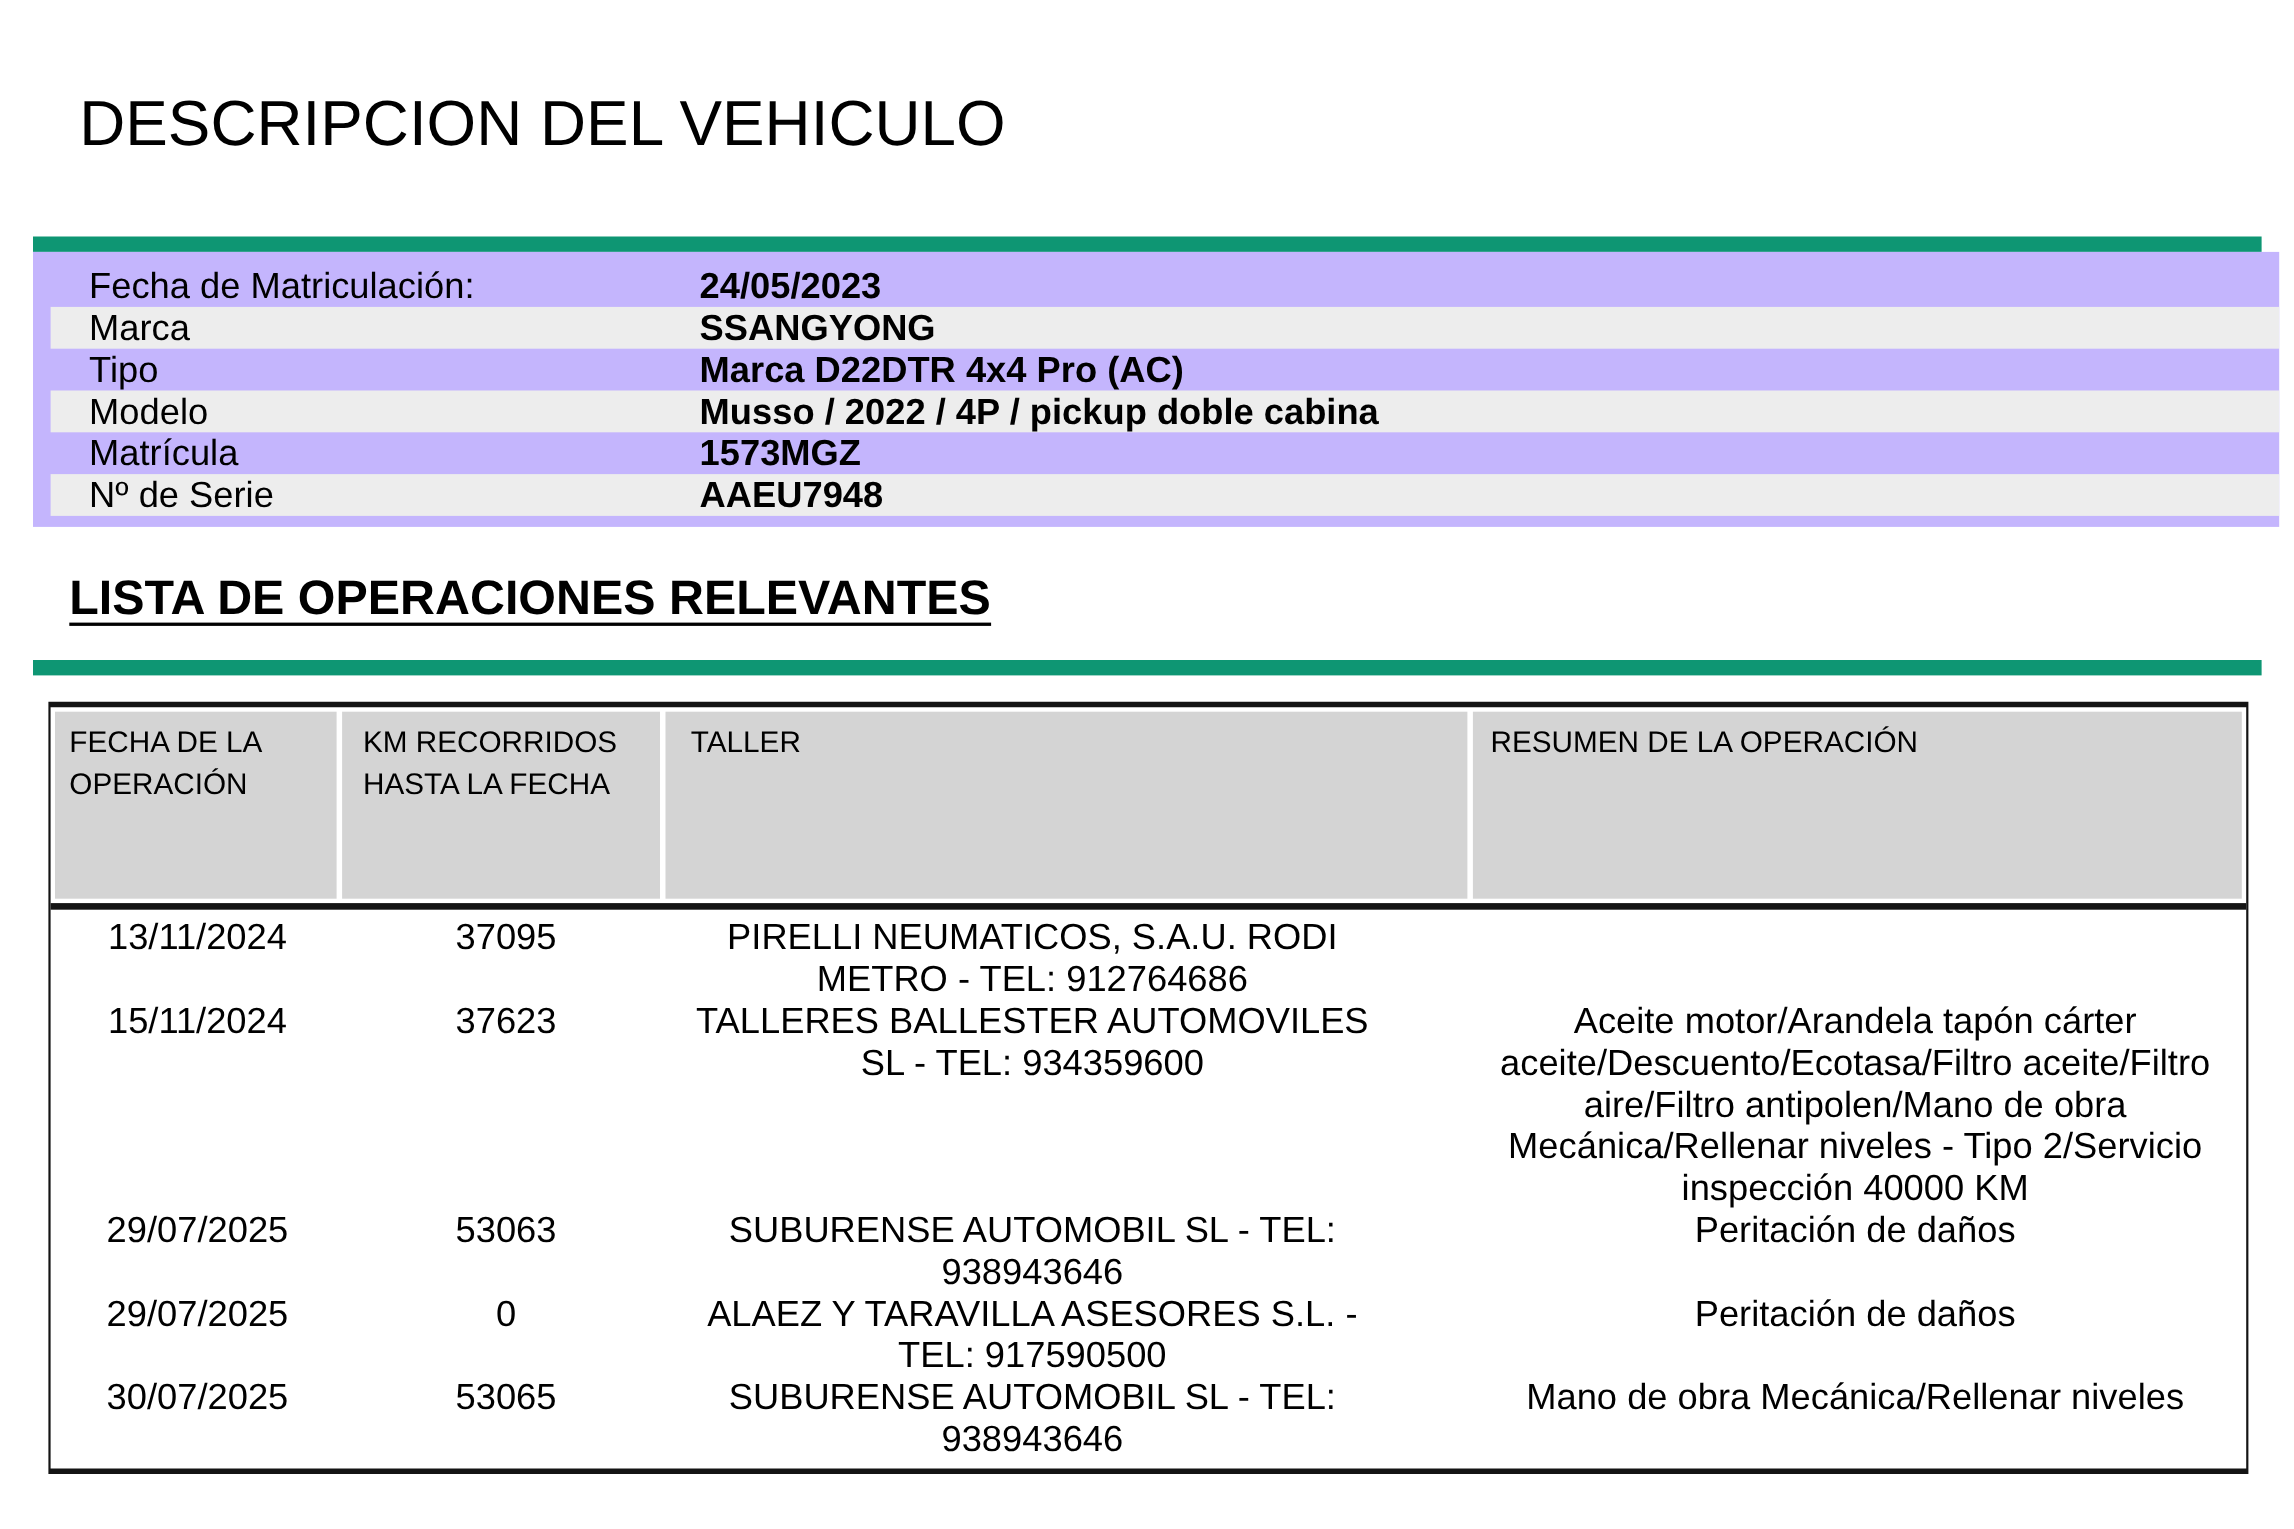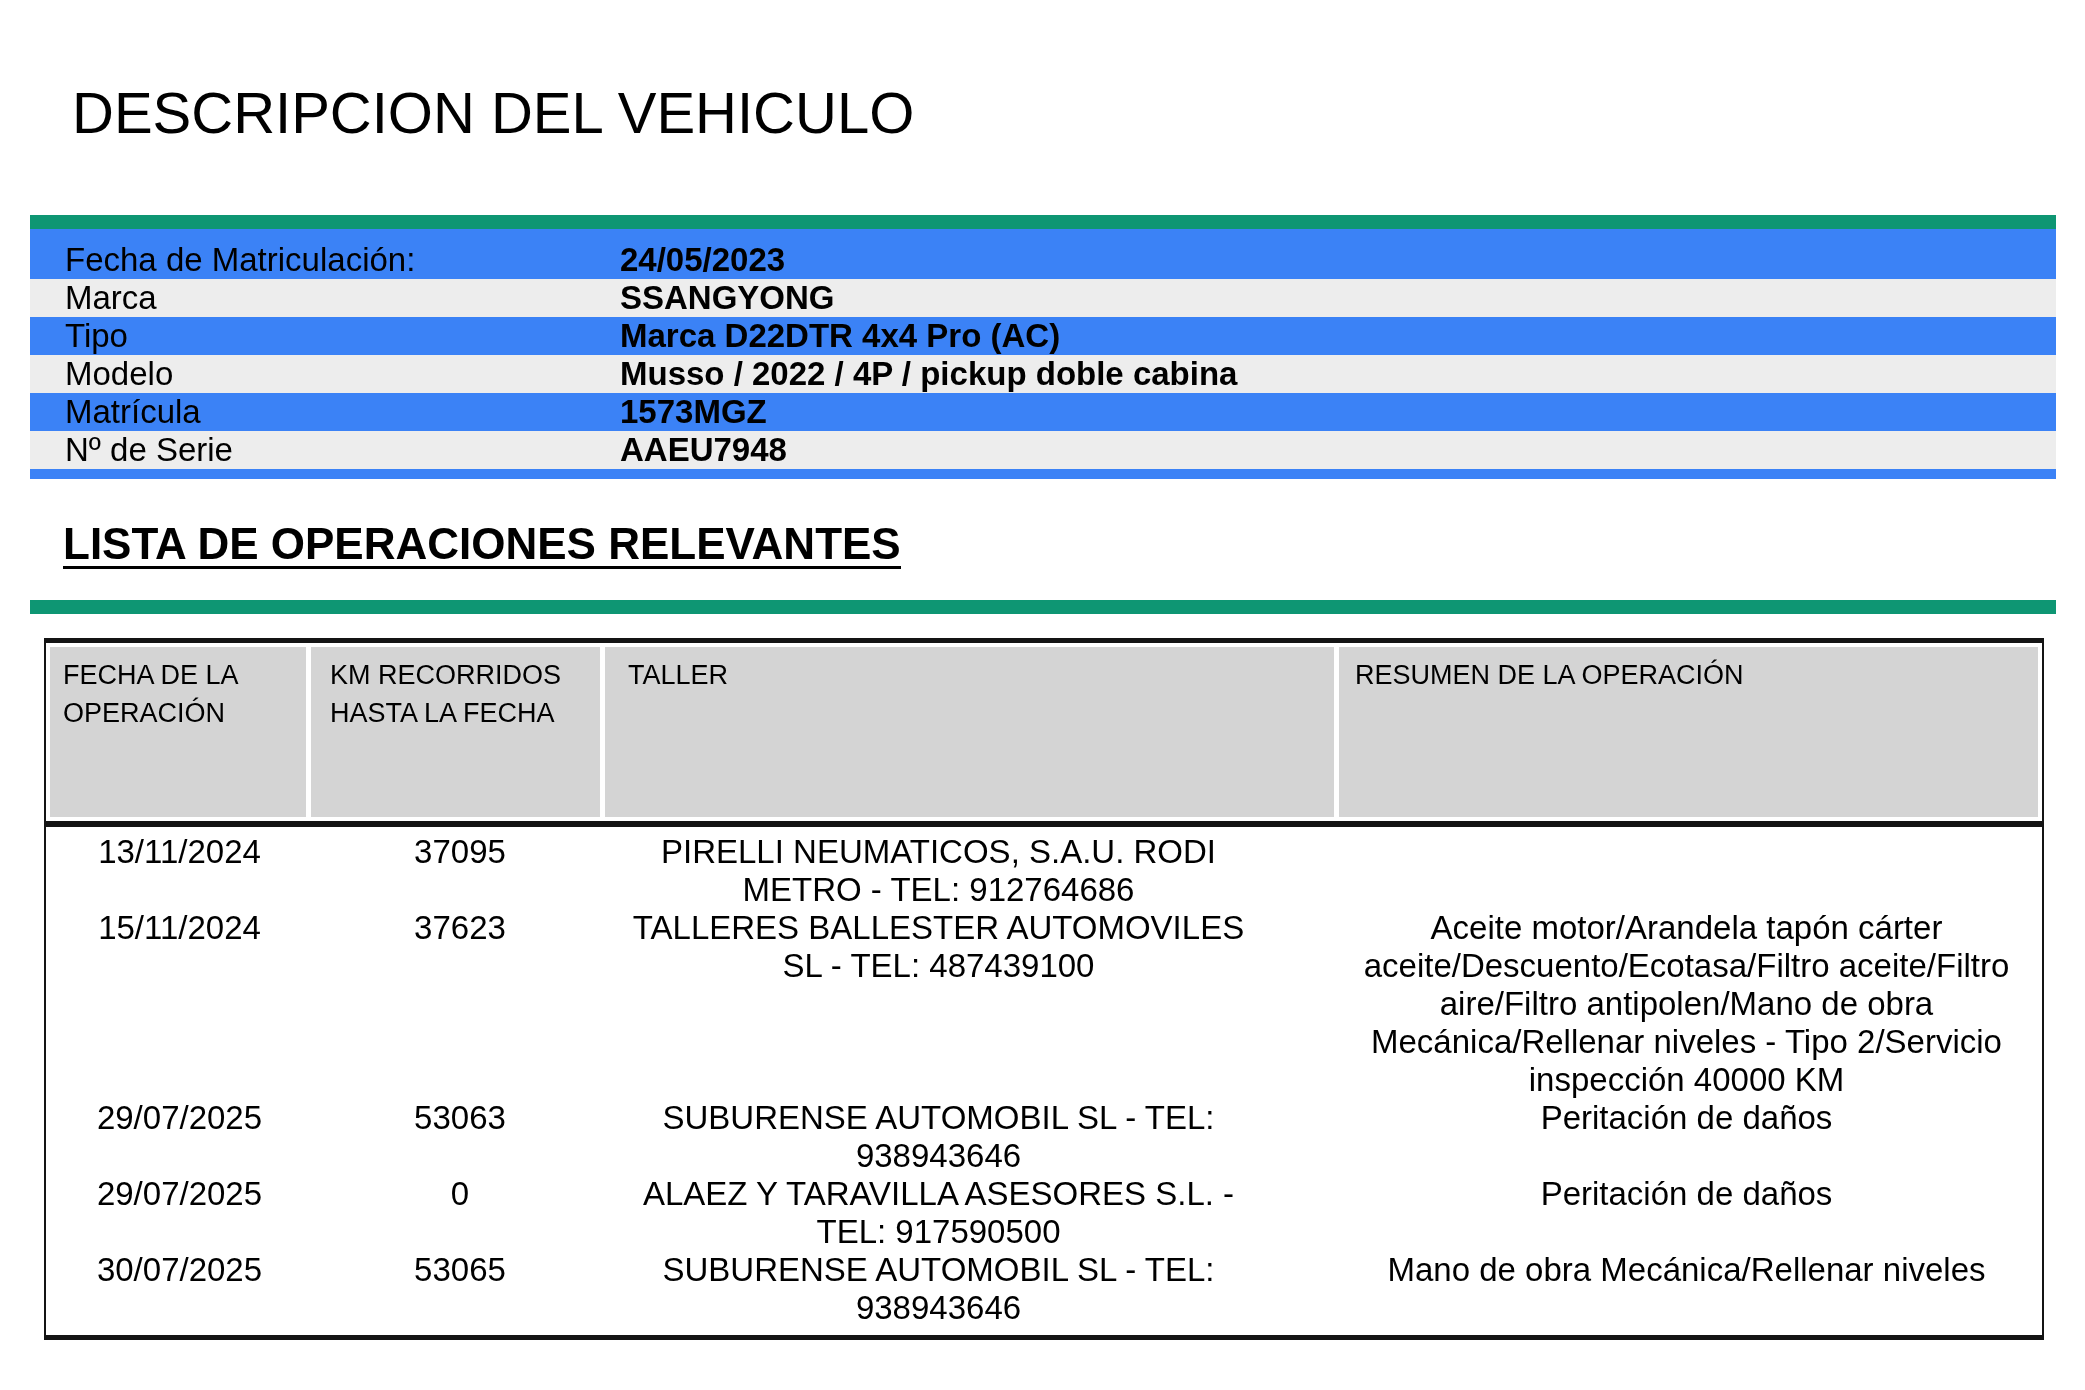--- a/index.html
+++ b/index.html
@@ -17,22 +17,22 @@
     white-space:nowrap;
   }
   .green-bar{
     position:absolute;left:30px;width:2026px;height:14px;
     background:#0e9673;
   }
   .bar-1{top:215px;}
   .bar-2{top:600px;}
   .details{
     position:absolute;left:30px;top:229px;width:2026px;
-    background:#3b82f6;
-    padding:12px 0 10px 0;
+    background:#c4b5fd;
+    padding:12px 0 10px 16px;
   }
   .detail-row{display:flex;font-size:33px;line-height:38px;}
   .detail-row:nth-child(even){background:#ededed;}
   .d-label{padding-left:35px;width:555px;flex:0 0 auto;}
   .d-value{font-weight:700;}
   .section-heading{
     position:absolute;left:63px;top:522px;
     font-size:44px;line-height:44px;font-weight:700;
     display:inline-block;border-bottom:3px solid #000;
     white-space:nowrap;
@@ -132,21 +132,21 @@
 
       <div class="op-row">
         <div class="cell c1">13/11/2024</div>
         <div class="cell c2">37095</div>
         <div class="cell c3">PIRELLI NEUMATICOS, S.A.U. RODI METRO - TEL: 912764686</div>
       </div>
 
       <div class="op-row">
         <div class="cell c1">15/11/2024</div>
         <div class="cell c2">37623</div>
-        <div class="cell c3">TALLERES BALLESTER AUTOMOVILES SL - TEL: 487439100</div>
+        <div class="cell c3">TALLERES BALLESTER AUTOMOVILES SL - TEL: 934359600</div>
         <div class="cell c4">Aceite motor/Arandela tapón cárter aceite/Descuento/Ecotasa/Filtro aceite/Filtro aire/Filtro antipolen/Mano de obra Mecánica/Rellenar niveles - Tipo 2/Servicio inspección 40000 KM</div>
       </div>
 
       <div class="op-row">
         <div class="cell c1">29/07/2025</div>
         <div class="cell c2">53063</div>
         <div class="cell c3">SUBURENSE AUTOMOBIL SL - TEL: 938943646</div>
         <div class="cell c4">Peritación de daños</div>
       </div>
 

